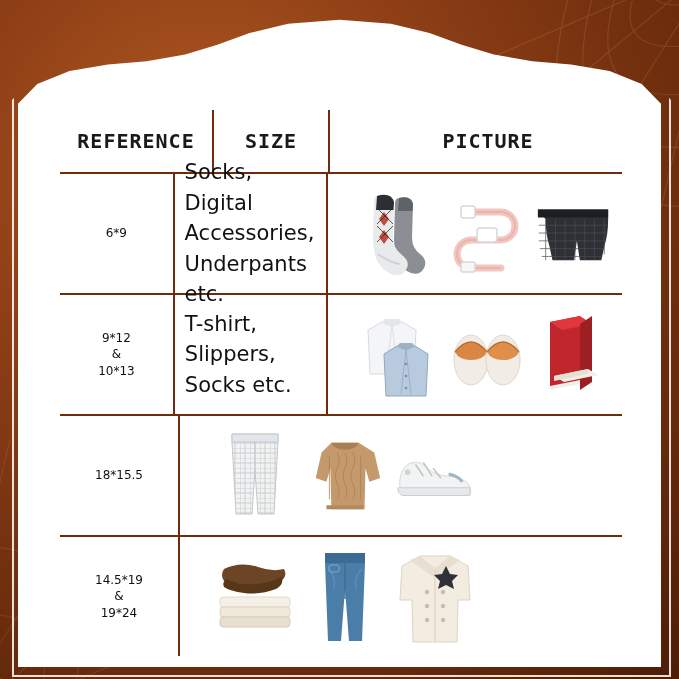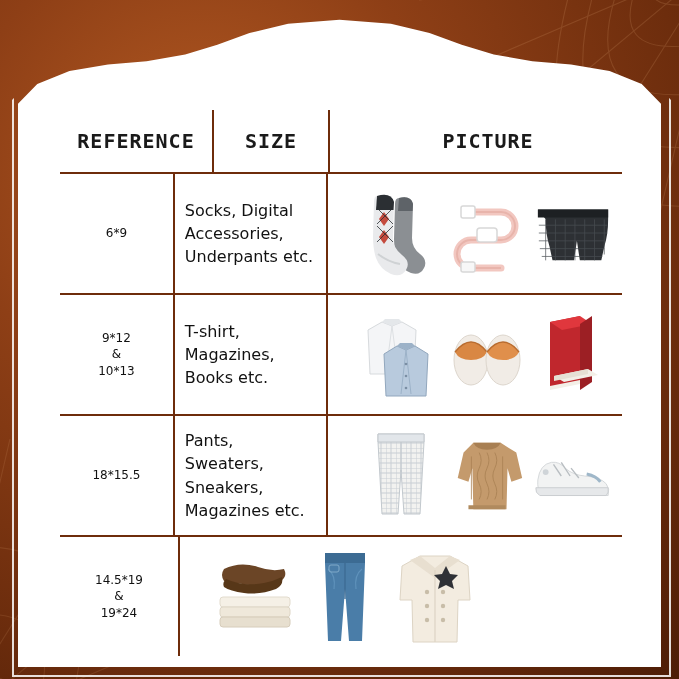--- a/index.html
+++ b/index.html
@@ -146,21 +146,21 @@
     width: 100%;
     text-align: center;
     font-family: "DejaVu Sans", sans-serif;
     font-size: 12px;
     color: #111;
     line-height: 1.35;
   }
   .ref-text {
     padding: 0 12px 0 10px;
     font-family: "DejaVu Sans", sans-serif;
-    font-size: 16px;
+    font-size: 21px;
     color: #111;
     line-height: 1.45;
   }
   .pic-cell {
     justify-content: space-around;
     padding: 0 6px;
   }
 
   .prod {
     width: 82px;
@@ -262,21 +262,21 @@
         </div>
 
       </div>
     </div>
 
     <div class="row">
       <div class="cell col-size">
         <div class="size-text">9*12<br>&amp;<br>10*13</div>
       </div>
       <div class="cell col-ref">
-        <div class="ref-text">T-shirt, Magazines, Books etc.</div>
+        <div class="ref-text">T-shirt, Slippers, Socks etc.</div>
       </div>
       <div class="cell col-pic pic-cell">
 
         <div class="prod">
           <svg width="82" height="86" viewBox="0 0 82 86">
 
             <g transform="translate(0,4)">
               <path d="M8 14 l14 -8 l10 4 l10 -4 l14 8 l-2 44 h-44z" fill="#f4f5f7" stroke="#d7dadd" stroke-width="1"></path>
               <path d="M22 6 l10 4 l10 -4 l-3 -3 h-14z" fill="#e4e7ea"></path>
               <path d="M32 10 l-6 46 M32 10 l6 46" stroke="#dde0e3" stroke-width="1" fill="none"></path>
@@ -321,23 +321,20 @@
             <path d="M18 62 l34 -7 v5 l-34 7z" fill="#e6e0d4"></path>
           </svg>
         </div>
 
       </div>
     </div>
 
     <div class="row">
       <div class="cell col-size">
         <div class="size-text">18*15.5</div>
-      </div>
-      <div class="cell col-ref">
-        <div class="ref-text">Pants, Sweaters, Sneakers, Magazines etc.</div>
       </div>
       <div class="cell col-pic pic-cell">
 
         <div class="prod">
           <svg width="70" height="96" viewBox="0 0 70 96">
             <defs>
               <pattern id="plaid" width="10" height="10" patternUnits="userSpaceOnUse">
                 <rect width="10" height="10" fill="#f2f2f0"></rect>
                 <path d="M0 0 V10 M5 0 V10" stroke="#c9cfd4" stroke-width="1"></path>
                 <path d="M0 0 H10 M0 5 H10" stroke="#c9cfd4" stroke-width="1"></path>

